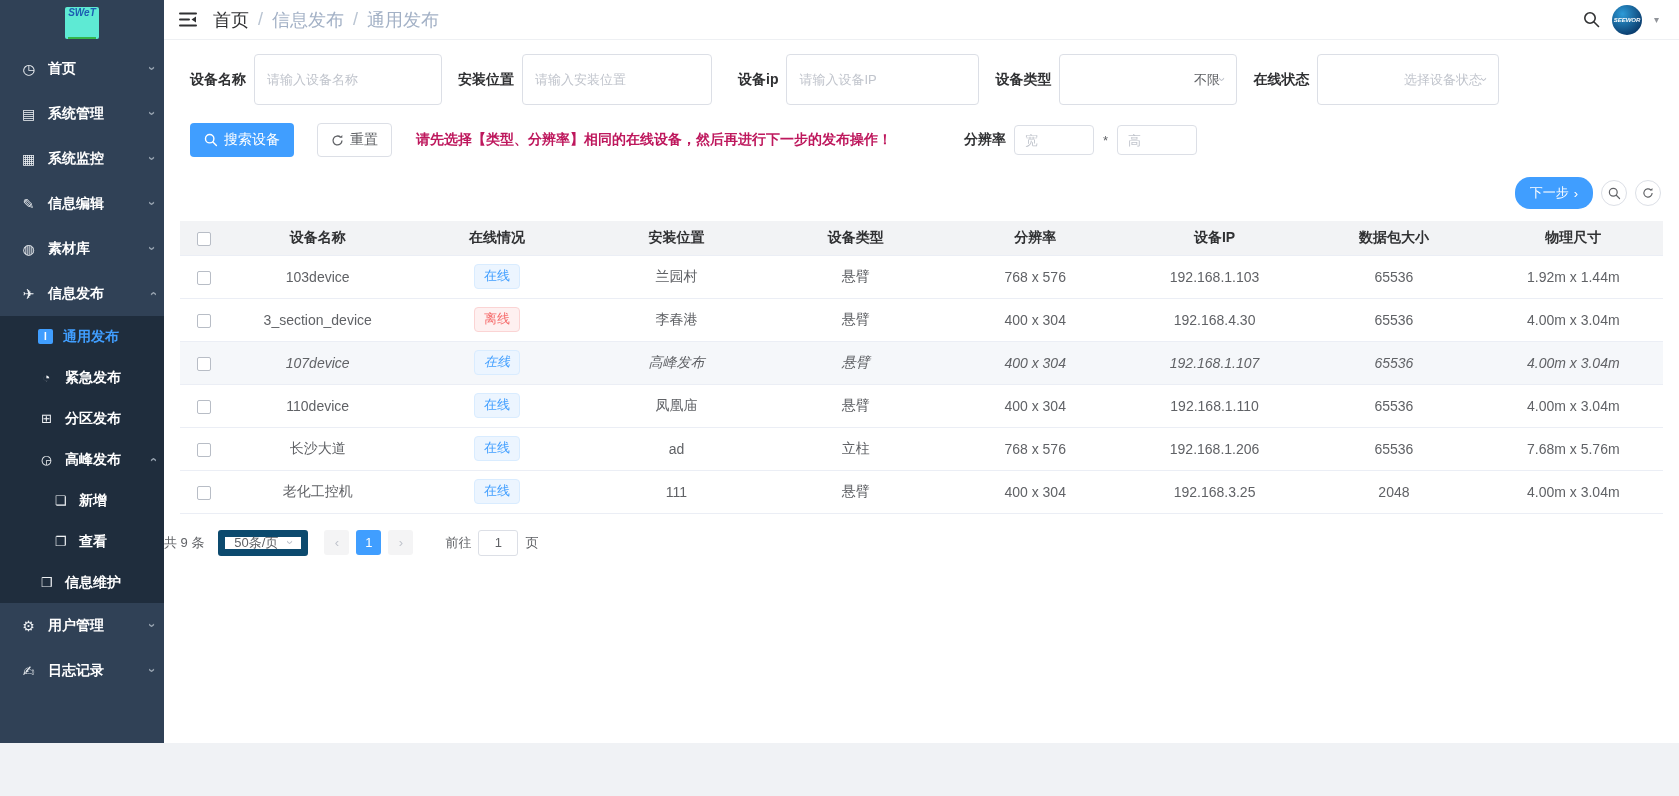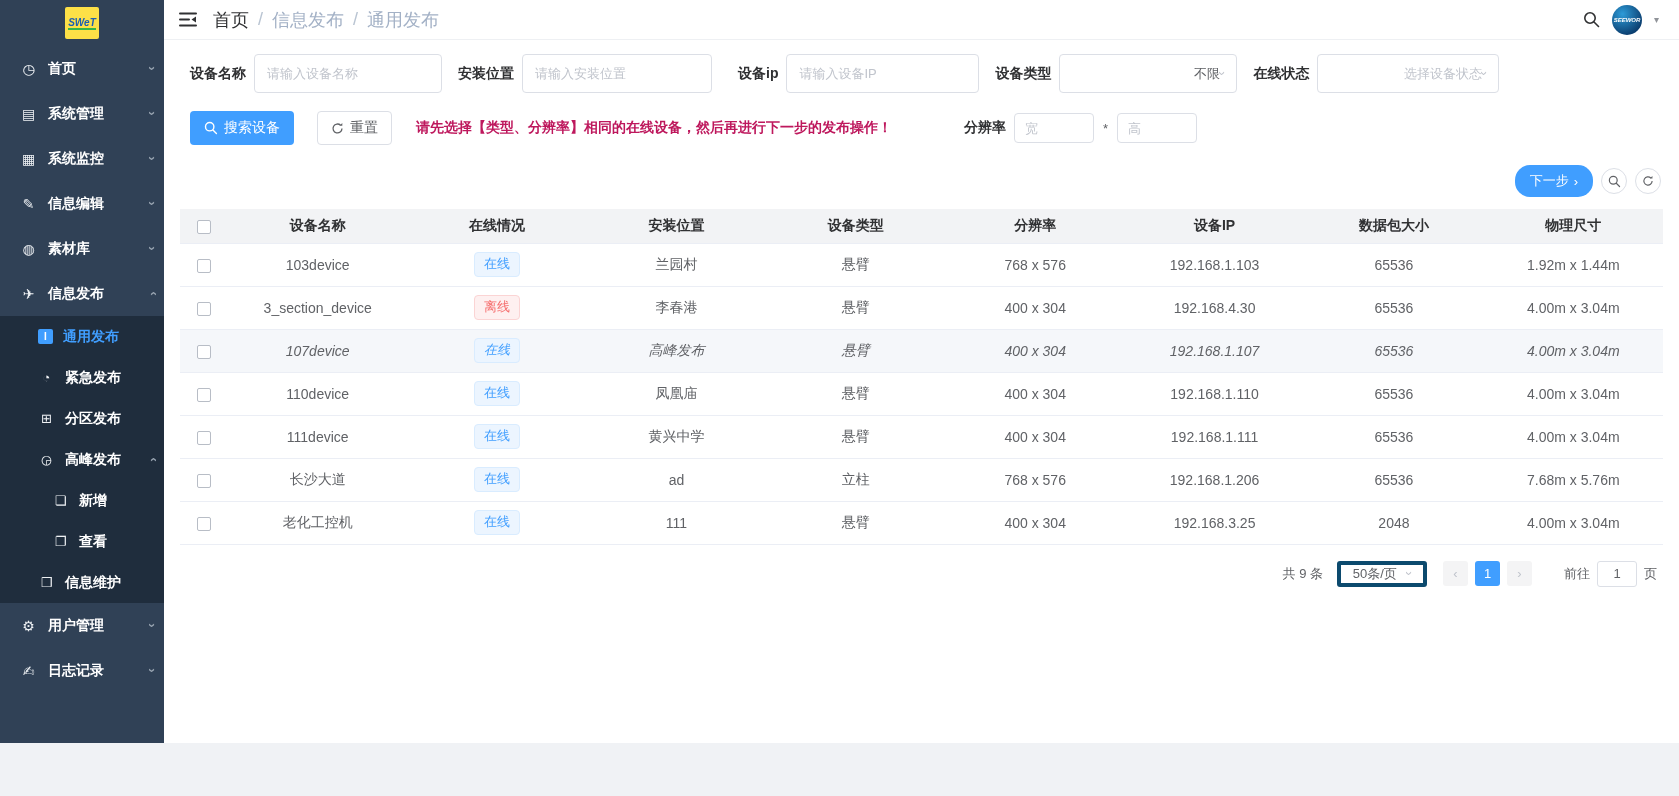--- a/index.html
+++ b/index.html
@@ -7,22 +7,22 @@
   body {
     font-family: "Liberation Sans", "DejaVu Sans", sans-serif;
     background: #f0f2f5;
     overflow: hidden;
   }
   .app { display:flex; height:743px; background:#fff; }
 
   
   .sidebar { width:164px; flex-shrink:0; background:#304156; overflow:hidden; }
   .logo-wrap { height:46px; display:flex; align-items:center; justify-content:center; }
-  .logo-box { width:34px; height:32px; background:#fde047; border-radius:2px;
-              display:flex; align-items:center; justify-content:center; }
+  .logo-box { width:34px; height:32px; background:#5eead4; border-radius:2px;
+              display:flex; justify-content:center; }
   .logo-text { font-size:10px; font-weight:bold; font-style:italic; color:#1d5fb2;
                border-bottom:2px solid #35b54a; line-height:1.1; }
   .menu-item { height:45px; display:flex; align-items:center; padding:0 10px 0 20px;
                font-size:14px; font-weight:bold; color:#ffffff; cursor:pointer; }
   .menu-item .micon { width:17px; margin-right:11px; font-size:14px; color:#eef1f4;
                       text-align:center; flex-shrink:0; font-weight:normal; }
   .chev { margin-left:auto; color:#97a3b0; font-size:13px; font-weight:bold; display:inline-block; }
   .chev.down { transform:rotate(90deg); }
   .chev.up { transform:rotate(-90deg); }
   .submenu { background:#1f2d3d; }
@@ -49,21 +49,21 @@
   .top-right { margin-left:auto; display:flex; align-items:center; gap:12px; }
   .avatar { width:30px; height:30px; border-radius:50%;
             background:radial-gradient(circle at 35% 30%, #2d9bd8, #0b3e6f 75%);
             color:#fff; font-size:6px; font-style:italic; font-weight:bold;
             display:flex; align-items:center; justify-content:center; cursor:pointer; }
   .caret { color:#909399; font-size:10px; cursor:pointer; }
 
   
   .filter-row { display:flex; align-items:center; padding:14px 16px 0 26px; flex-shrink:0; }
   .f-label { font-size:14px; font-weight:bold; color:#303133; margin-right:8px; white-space:nowrap; }
-  .f-input, .f-select { height:39px; border:1px solid #dcdfe6; border-radius:4px;
+  .f-input, .f-select { height:51px; border:1px solid #dcdfe6; border-radius:4px;
             padding:12px 12px; font-size:13px; color:#606266; background:#fff; outline:none; }
   .f-input::placeholder { color:#c0c4cc; }
   .f-select { display:flex; align-items:center; justify-content:flex-end; cursor:pointer; }
   .sel-chev { color:#c0c4cc; font-size:13px; transform:rotate(90deg); }
   .sel-placeholder { color:#c0c4cc; }
   .gap16 { margin-right:16px; }
 
   .action-row { display:flex; align-items:center; padding:18px 16px 0 26px; flex-shrink:0; }
   .btn { height:30px; border-radius:4px; font-size:14px; display:inline-flex; align-items:center;
          gap:6px; cursor:pointer; border:1px solid transparent; padding:16px 13px; }
@@ -94,24 +94,24 @@
              border-bottom:1px solid #ebeef5; background:transparent;
              overflow:hidden; white-space:nowrap; }
   tr.hl td { background:#f5f7fa;font-style:italic; }
   .checkbox { width:14px; height:14px; border:1px solid #b8bdc6; border-radius:2px;
               background:#fff; display:inline-block; vertical-align:middle; cursor:pointer; }
   .badge { display:inline-block; padding:3px 9px; font-size:13px; border-radius:4px; line-height:1.3; }
   .badge.online { color:#409eff; background:#ecf5ff; border:1px solid #d9ecff; }
   .badge.offline { color:#f56c6c; background:#fef0f0; border:1px solid #fbd4d4; }
 
   
-  .pagination { display:flex; align-items:center; justify-content:flex-end;
+  .pagination { display:flex; align-items:center; justify-content:flex-start;
                 padding:16px 22px 0 0; font-size:13px; color:#606266; flex-shrink:0; }
   .pg-total { margin-right:14px; }
-  .pg-size { width:90px; height:26px; border:4px solid #0c4a6e; border-radius:3px;
+  .pg-size { width:90px; height:26px; border:7px solid #0c4a6e; border-radius:3px;
              display:flex; align-items:center; justify-content:center; gap:10px;
              color:#606266; margin-right:16px; cursor:pointer; }
   .pg-btn { width:25px; height:25px; border-radius:3px; background:#f4f4f5; color:#c0c4cc;
             display:inline-flex; align-items:center; justify-content:center; font-size:13px;
             cursor:pointer; }
   .pg-cur { width:25px; height:25px; border-radius:3px; background:#409eff; color:#fff;
             display:inline-flex; align-items:center; justify-content:center; margin:0 7px;
             font-size:13px; cursor:pointer; }
   .pg-goto-label { margin-left:32px; }
   .pg-goto-input { width:40px; height:26px; border:1px solid #dcdfe6; border-radius:3px;
@@ -367,31 +367,20 @@
               <td><span class="badge online">在线</span></td>
               <td>凤凰庙</td>
               <td>悬臂</td>
               <td>400 x 304</td>
               <td>192.168.1.110</td>
               <td>65536</td>
               <td>4.00m x 3.04m</td>
             </tr>
             <tr>
               <td><span class="checkbox"></span></td>
-              <td>111device</td>
-              <td><span class="badge online">在线</span></td>
-              <td>黄兴中学</td>
-              <td>悬臂</td>
-              <td>400 x 304</td>
-              <td>192.168.1.111</td>
-              <td>65536</td>
-              <td>4.00m x 3.04m</td>
-            </tr>
-            <tr>
-              <td><span class="checkbox"></span></td>
               <td>长沙大道</td>
               <td><span class="badge online">在线</span></td>
               <td>ad</td>
               <td>立柱</td>
               <td>768 x 576</td>
               <td>192.168.1.206</td>
               <td>65536</td>
               <td>7.68m x 5.76m</td>
             </tr>
             <tr>

